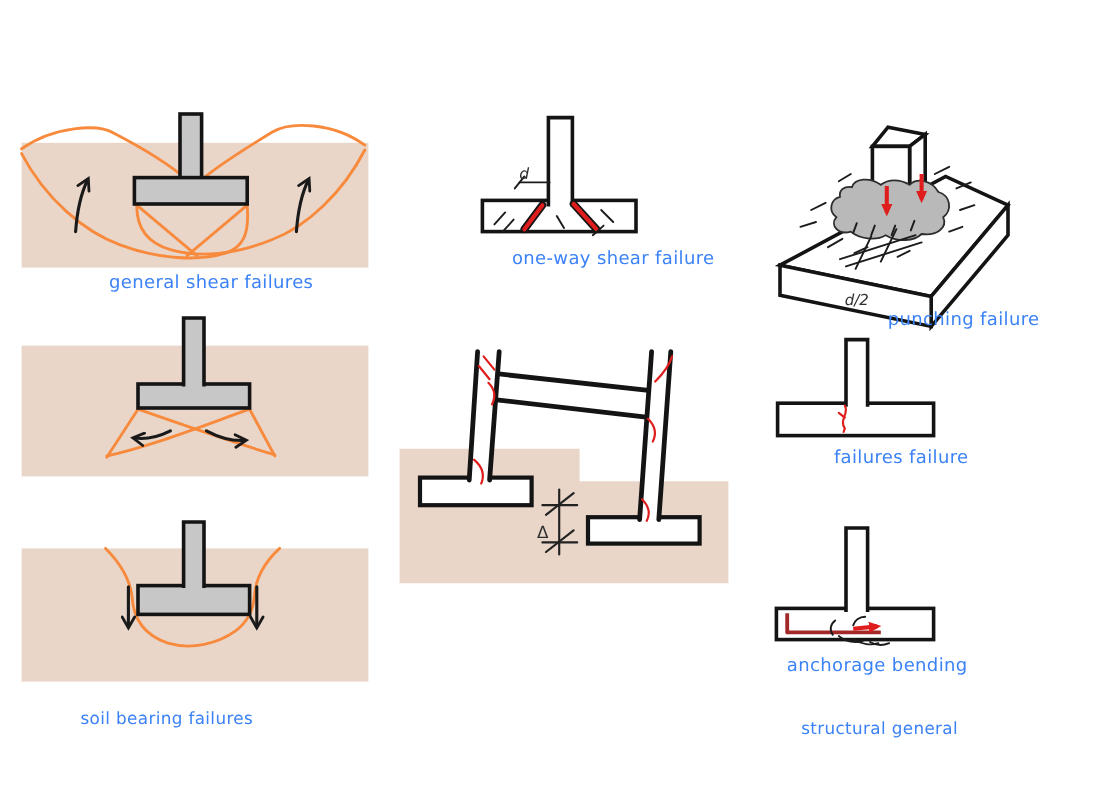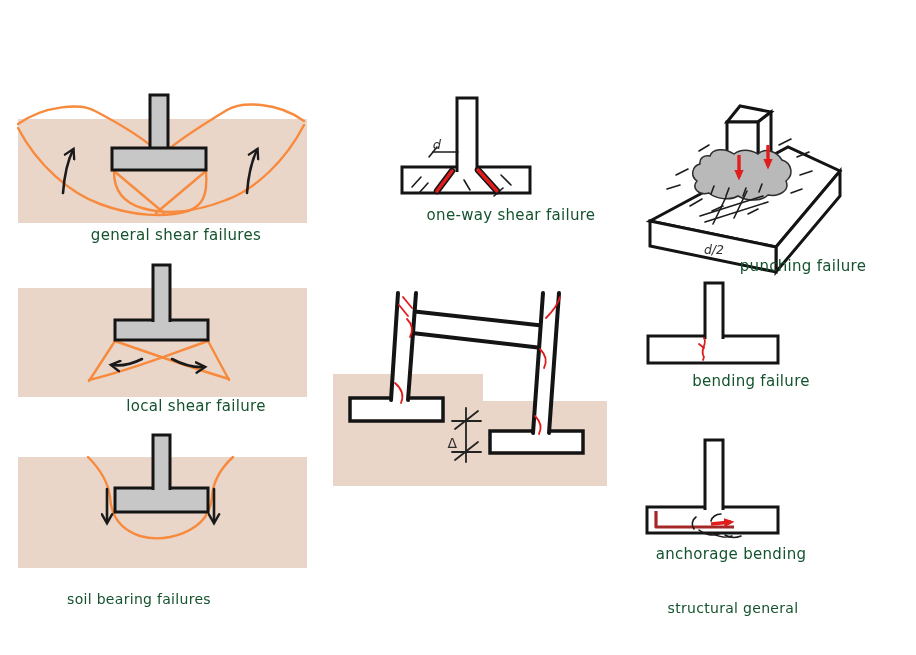--- a/index.html
+++ b/index.html
@@ -8,21 +8,21 @@
     width:916px;height:655px;
     background:#ffffff;
     font-family:"DejaVu Sans", sans-serif;
     overflow:hidden;
   }
   .canvas svg{position:absolute;left:0;top:0;}
   .caption{
     position:absolute;
     transform:translateX(-50%);
     white-space:nowrap;
-    color:#14532d;
+    color:#3b82f6;
     font-size:15px;
     letter-spacing:0.3px;
   }
   .caption.group{font-size:14px;}
   
   .soil{fill:#ead6c9;stroke:none;}
   .orange{fill:none;stroke:#f78a3d;stroke-width:2.4;stroke-linecap:round;}
   .found{fill:#c7c7c7;stroke:#141414;stroke-width:3;}
   .foundOpen{fill:#c7c7c7;stroke:#141414;stroke-width:3;}
   .slab{fill:#ffffff;stroke:#141414;stroke-width:3;}
@@ -181,21 +181,20 @@
     <path class="thin" d="M696,517 C692,520 691,525 694,529"></path>
     <path class="thin" d="M721,514 C716,514 712,517 711,521"></path>
     <path class="thin" d="M699,530 C705,535 713,536 719,534"></path>
     <path class="thin" d="M712,533 C718,537 726,538 732,536"></path>
     <path class="thin" d="M725,535 C730,538 736,538 741,536"></path>
     <path class="redArrow" d="M711,524 L731,522" marker-end="url(#rt)"></path>
   </g>
 </svg>
 
   <div class="caption" style="left:176px;top:226px">general shear failures</div>
-  <div class="caption" style="left:196px;top:397px">local shear failure</div>
   <div class="caption group" style="left:139px;top:591px">soil bearing failures</div>
   <div class="caption" style="left:511px;top:206px">one-way shear failure</div>
   <div class="caption" style="left:803px;top:257px">punching failure</div>
-  <div class="caption" style="left:751px;top:372px">bending failure</div>
+  <div class="caption" style="left:751px;top:372px">failures failure</div>
   <div class="caption" style="left:731px;top:545px">anchorage bending</div>
   <div class="caption group" style="left:733px;top:600px">structural general</div>
 
 </div>
 
 </body></html>

